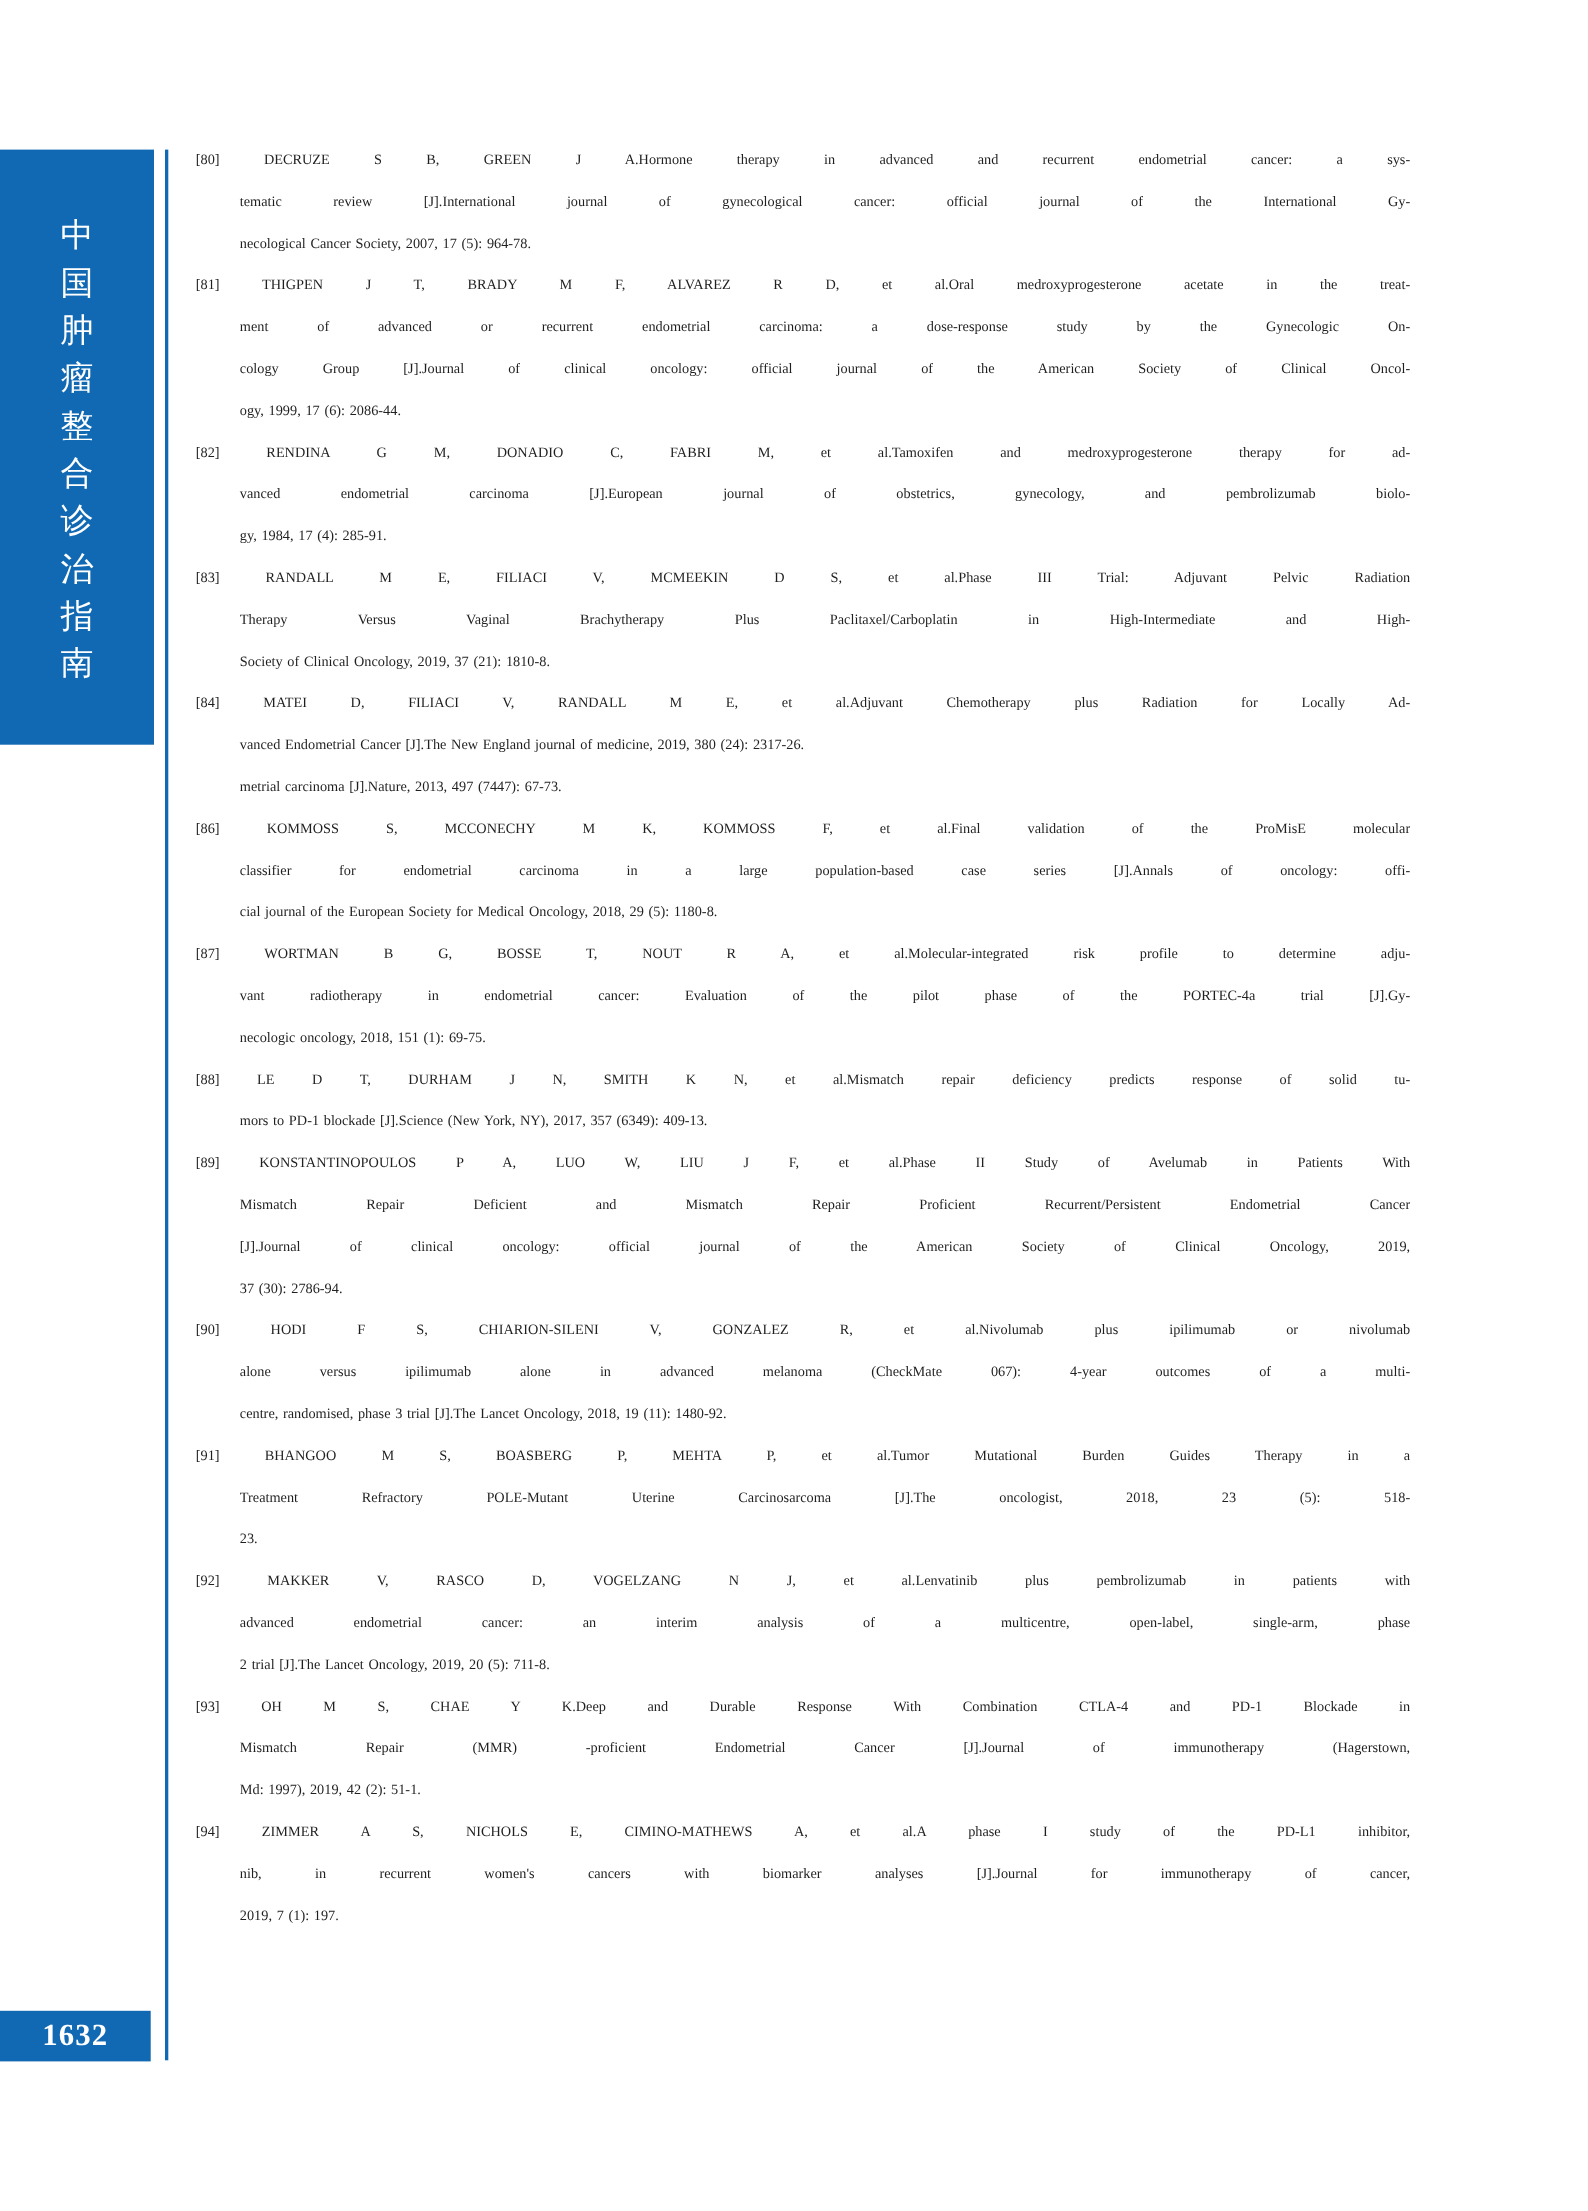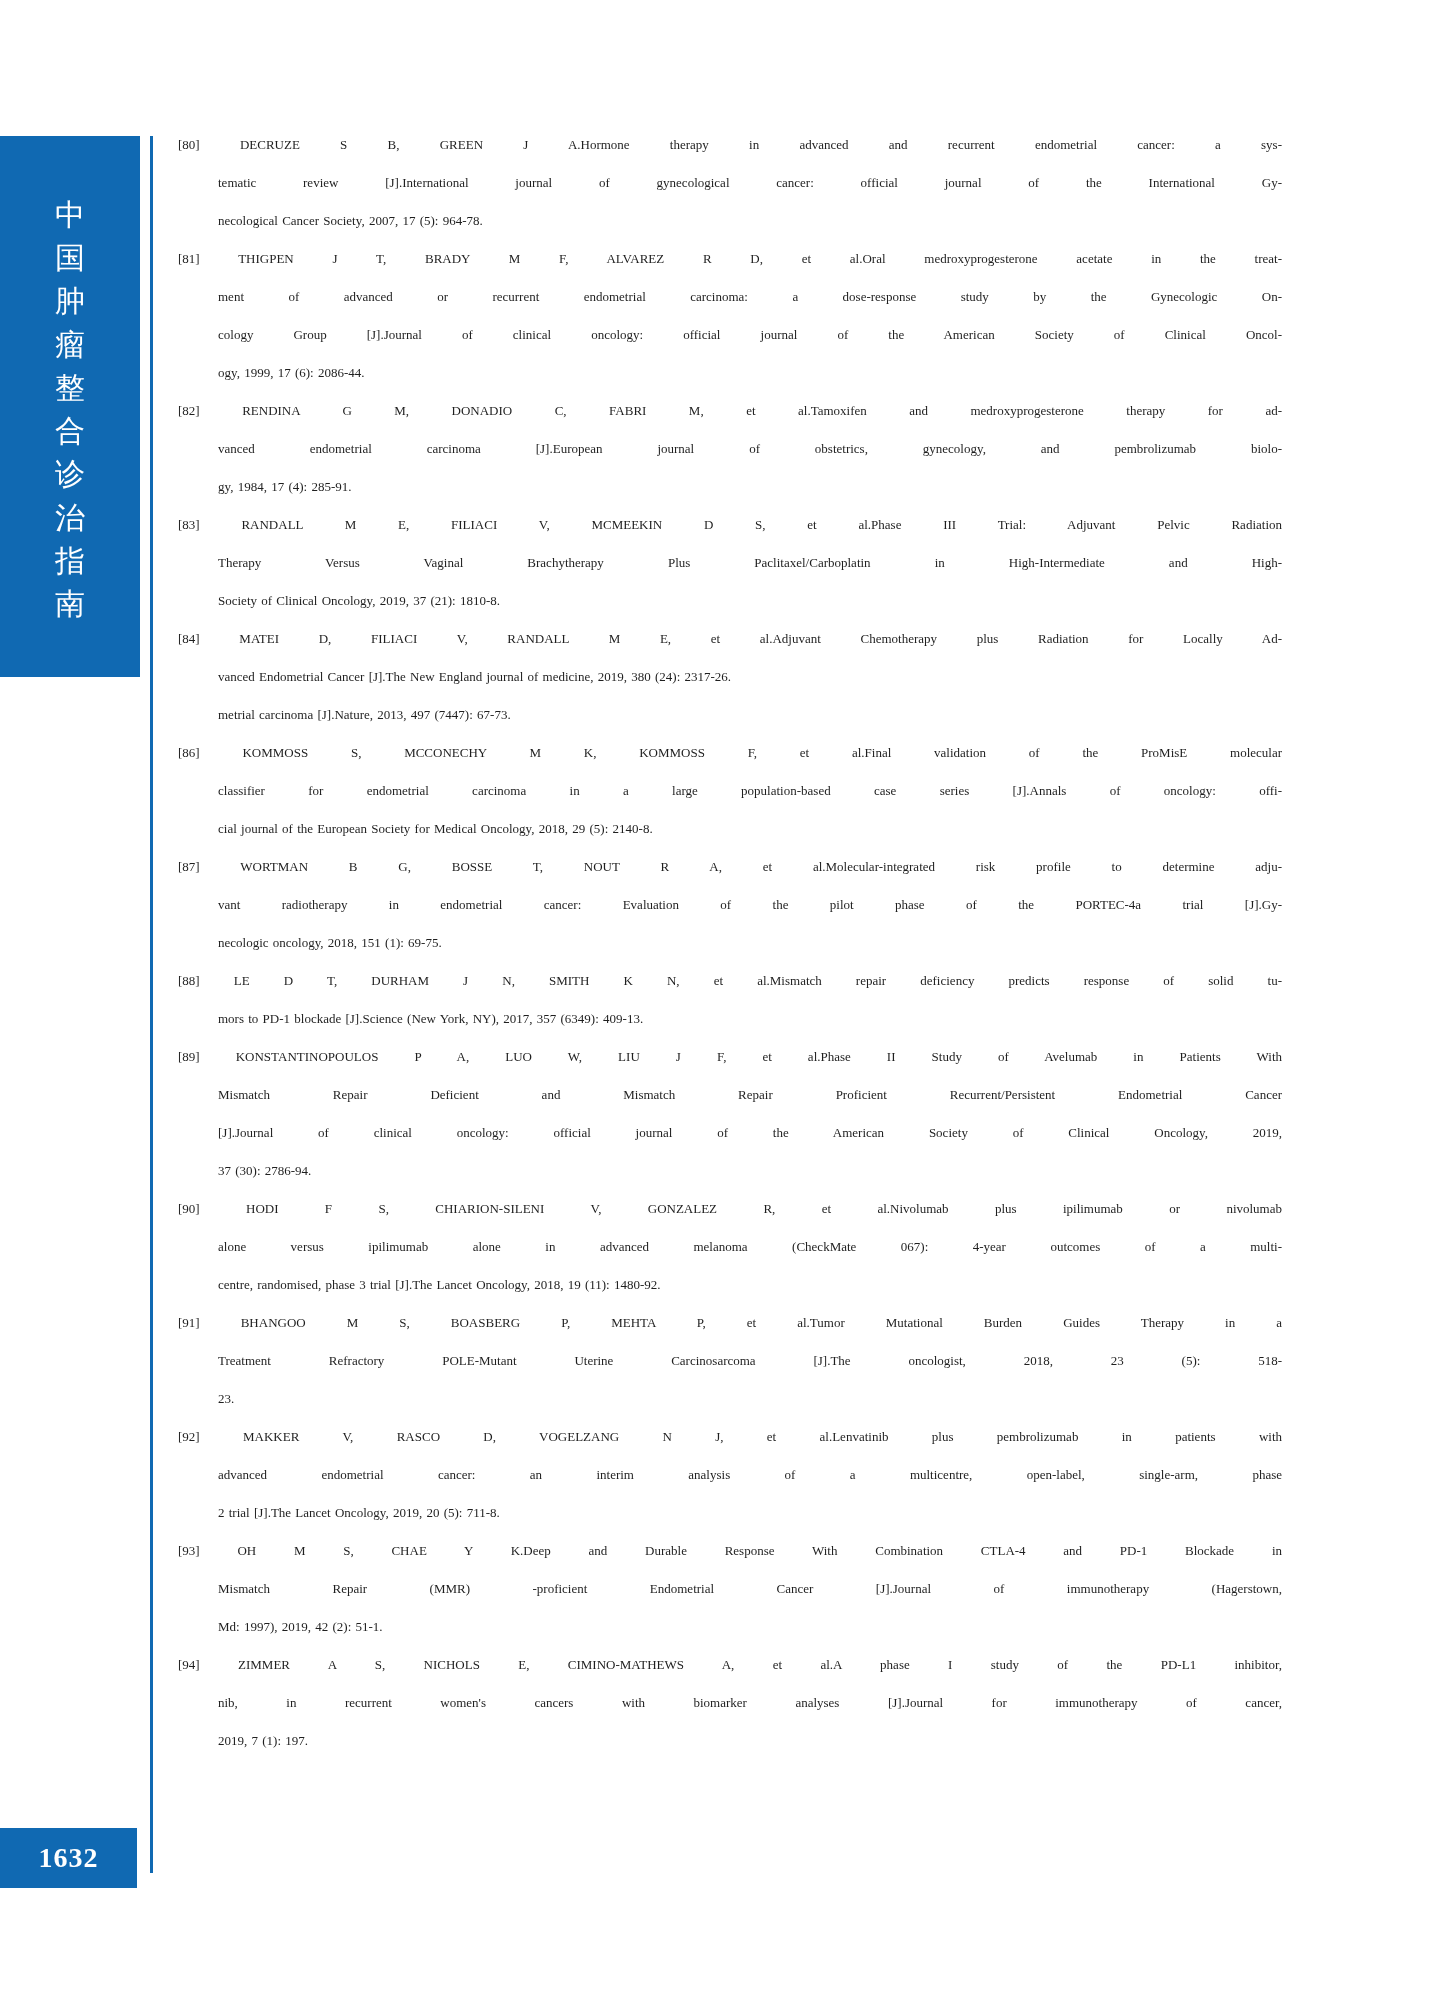--- a/index.html
+++ b/index.html
@@ -46,21 +46,21 @@
     width: 3px;
     height: 1737px;
     background: var(--accent, #1069b2);
   }
   
   .page-badge {
     position: absolute;
     left: 0;
     top: 1828px;
     width: 137px;
-    height: 60px;
+    height: 46px;
     background: var(--accent, #1069b2);
     color: #ffffff;
     display: flex;
     align-items: center;
     justify-content: center;
     font-weight: bold;
     font-size: 28px;
     font-family: "Liberation Serif", serif;
     letter-spacing: 1px;
   }
@@ -135,21 +135,21 @@
       <div class="ref">
         <div class="ref-line first">[84] MATEI D, FILIACI V, RANDALL M E, et al.Adjuvant Chemotherapy plus Radiation for Locally Ad-</div>
         <div class="ref-line last">vanced Endometrial Cancer [J].The New England journal of medicine, 2019, 380 (24): 2317-26.</div>
       </div>
       <div class="ref">
         <div class="ref-line last">metrial carcinoma [J].Nature, 2013, 497 (7447): 67-73.</div>
       </div>
       <div class="ref">
         <div class="ref-line first">[86] KOMMOSS S, MCCONECHY M K, KOMMOSS F, et al.Final validation of the ProMisE molecular</div>
         <div class="ref-line">classifier for endometrial carcinoma in a large population-based case series [J].Annals of oncology: offi-</div>
-        <div class="ref-line last">cial journal of the European Society for Medical Oncology, 2018, 29 (5): 2140-8.</div>
+        <div class="ref-line last">cial journal of the European Society for Medical Oncology, 2018, 29 (5): 1180-8.</div>
       </div>
       <div class="ref">
         <div class="ref-line first">[87] WORTMAN B G, BOSSE T, NOUT R A, et al.Molecular-integrated risk profile to determine adju-</div>
         <div class="ref-line">vant radiotherapy in endometrial cancer: Evaluation of the pilot phase of the PORTEC-4a trial [J].Gy-</div>
         <div class="ref-line last">necologic oncology, 2018, 151 (1): 69-75.</div>
       </div>
       <div class="ref">
         <div class="ref-line first">[88] LE D T, DURHAM J N, SMITH K N, et al.Mismatch repair deficiency predicts response of solid tu-</div>
         <div class="ref-line last">mors to PD-1 blockade [J].Science (New York, NY), 2017, 357 (6349): 409-13.</div>
       </div>

